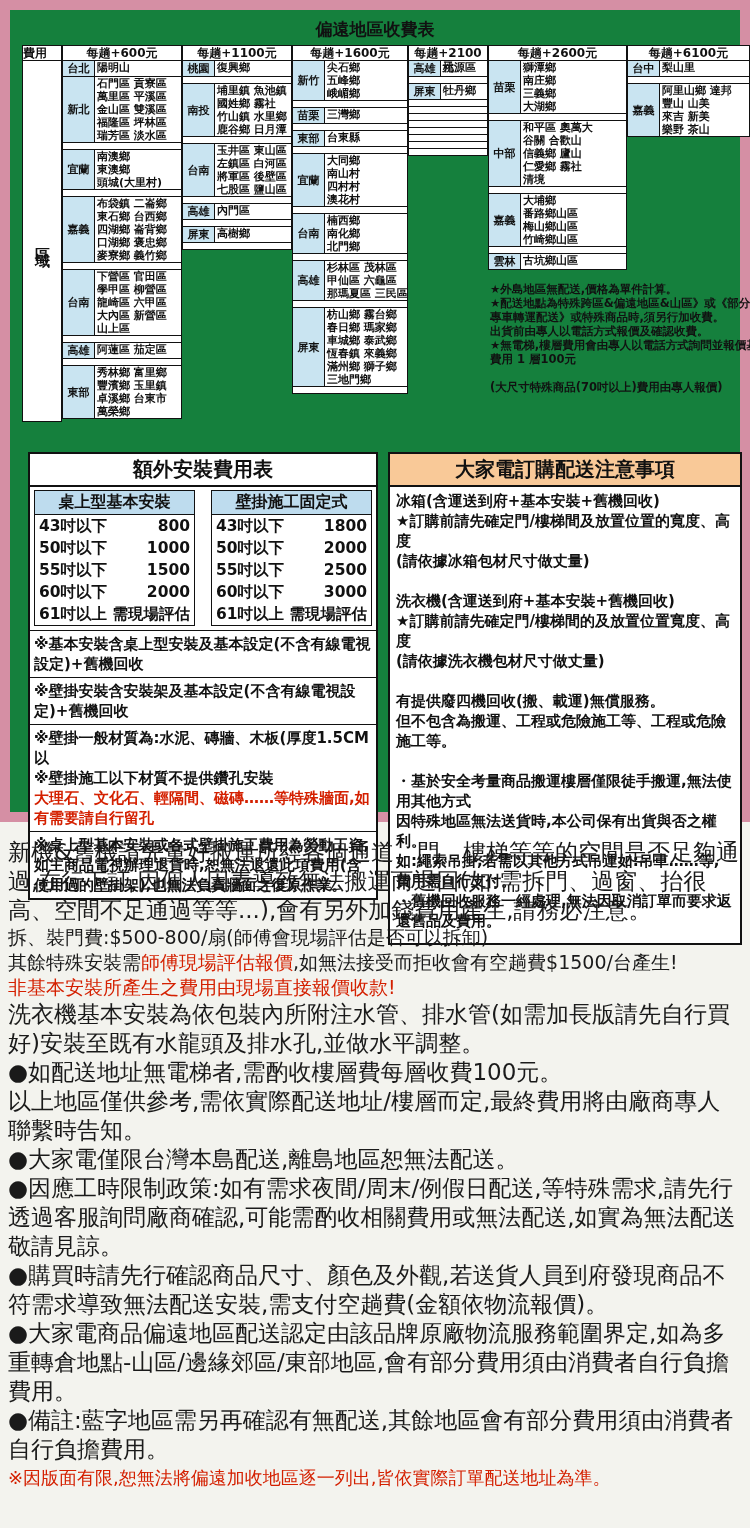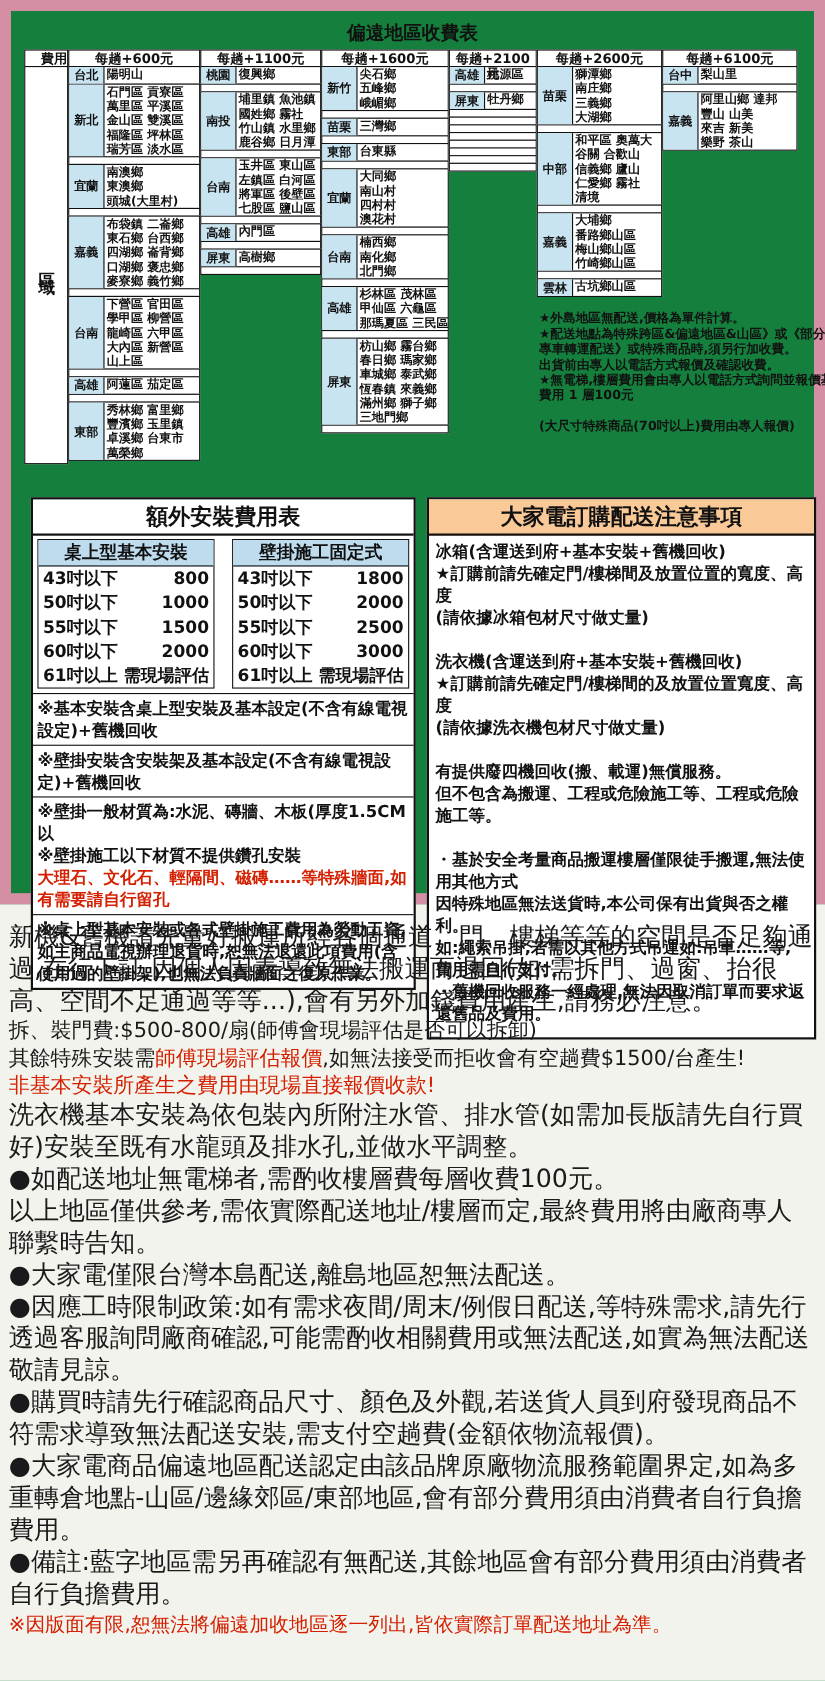--- a/index.html
+++ b/index.html
@@ -15,21 +15,21 @@
   
   .top-box{
     width:750px;height:822px;
     border:10px solid var(--pink);
     background:#15803d;
     padding:6px 4px 0 4px;
   }
   .fee-title{text-align:center;font-size:17px;font-weight:bold;margin:2px 0 4px;}
   .fee-table{display:flex;align-items:flex-start;margin-left:8px;}
   .fee-label-col{width:40px;flex-shrink:0;}
-  .fee-fee-cell{border:1px solid #111;height:16px;line-height:14px;text-align:right;font-weight:bold;font-size:12px;background:#fff;}
+  .fee-fee-cell{border:1px solid #111;height:16px;line-height:14px;text-align:left;font-weight:bold;font-size:12px;background:#fff;}
   .fee-region-cell{border:1px solid #111;margin-top:-1px;height:362px;display:flex;align-items:center;justify-content:center;background:#fff;}
   .fee-region-text{font-size:15px;font-weight:bold;writing-mode:vertical-rl;letter-spacing:6px;}
   .fee-cols{display:flex;align-items:flex-start;}
   .fee-col{flex-shrink:0;}
   .fee-col-header{border:1px solid #111;height:16px;line-height:14px;text-align:center;font-weight:bold;font-size:12px;background:#fff;}
   .fee-group{display:flex;border:1px solid #111;margin-top:-1px;background:#fff;}
   .fee-city{width:32px;flex-shrink:0;border-right:1px solid #111;background:var(--blue);
     display:flex;align-items:center;justify-content:center;font-weight:bold;font-size:11px;text-align:center;}
   .fee-lines{flex:1;padding:0 2px;}
   .fee-line{font-size:11px;font-weight:bold;line-height:13px;white-space:nowrap;}
@@ -269,21 +269,21 @@
           <div class="fee-spacer"></div>
           <div class="fee-spacer"></div>
           <div class="fee-spacer"></div>
           <div class="fee-spacer"></div>
           <div class="fee-spacer"></div>
           <div class="fee-spacer"></div>
           <div class="fee-spacer"></div>
         </div>
         <div class="group56">
           <div class="group56-row">
-            <div class="fee-col" style="width: 114px;">
+            <div class="fee-col" style="width: 139px;">
               <div class="fee-col-header">每趟+2600元</div>
               <div class="fee-group">
                 <div class="fee-city">苗栗</div>
                 <div class="fee-lines">
                   <div class="fee-line">獅潭鄉</div>
                   <div class="fee-line">南庄鄉</div>
                   <div class="fee-line">三義鄉</div>
                   <div class="fee-line">大湖鄉</div>
                 </div>
               </div>

